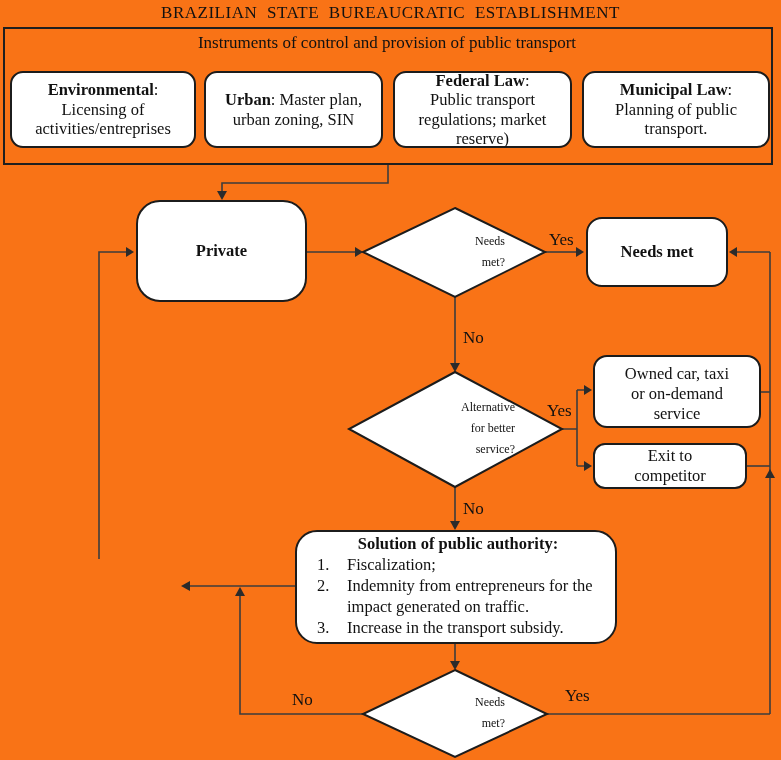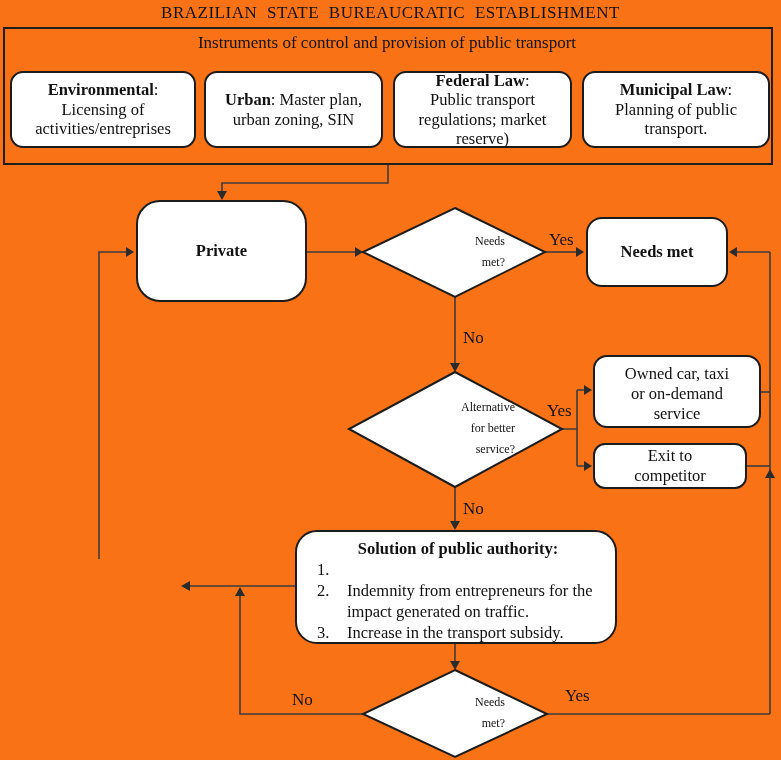--- a/index.html
+++ b/index.html
@@ -23,21 +23,21 @@
   }
   .node{
     position:absolute;border:2px solid #1c1c1c;background:#fff;
     display:flex;flex-direction:column;align-items:center;justify-content:center;
     text-align:center;font-size:16.5px;line-height:20px;box-sizing:border-box;
     padding:2px 4px;
   }
   .topbox{border-radius:13px;line-height:19.5px;}
   .lines{white-space:pre-line;}
   .node b{font-weight:bold;}
-  .sol-box{align-items:stretch;justify-content:space-between;text-align:left;
+  .sol-box{align-items:stretch;justify-content:flex-end;text-align:left;
     padding:6px 10px 4px 14px;line-height:21px;}
   .sol-title{text-align:center;font-weight:bold;}
   .sol-item{display:flex;}
   .sol-num{width:36px;flex:none;padding-left:6px;box-sizing:border-box;}
   .sol-text{flex:1;}
   .dlabel{
     position:absolute;text-align:right;font-size:12px;line-height:21px;
     white-space:pre-line;
   }
   .elabel{position:absolute;font-size:17px;}
@@ -140,20 +140,21 @@
 
   <div class="node" style="left:593px;top:443px;width:154px;height:46px;border-radius:12px;">
     <div class="lines">Exit to
 competitor</div>
   </div>
 
   <div class="node sol-box" style="left:295px;top:530px;width:322px;height:114px;border-radius:22px;">
     <div class="sol-title">Solution of public authority:</div>
     <div class="sol-item">
       <span class="sol-num">1.</span>
+      <span class="sol-text">Fiscalization;</span>
     </div>
     <div class="sol-item">
       <span class="sol-num">2.</span>
       <span class="sol-text">Indemnity from entrepreneurs for the impact generated on traffic.</span>
     </div>
     <div class="sol-item">
       <span class="sol-num">3.</span>
       <span class="sol-text">Increase in the transport subsidy.</span>
     </div>
   </div>

